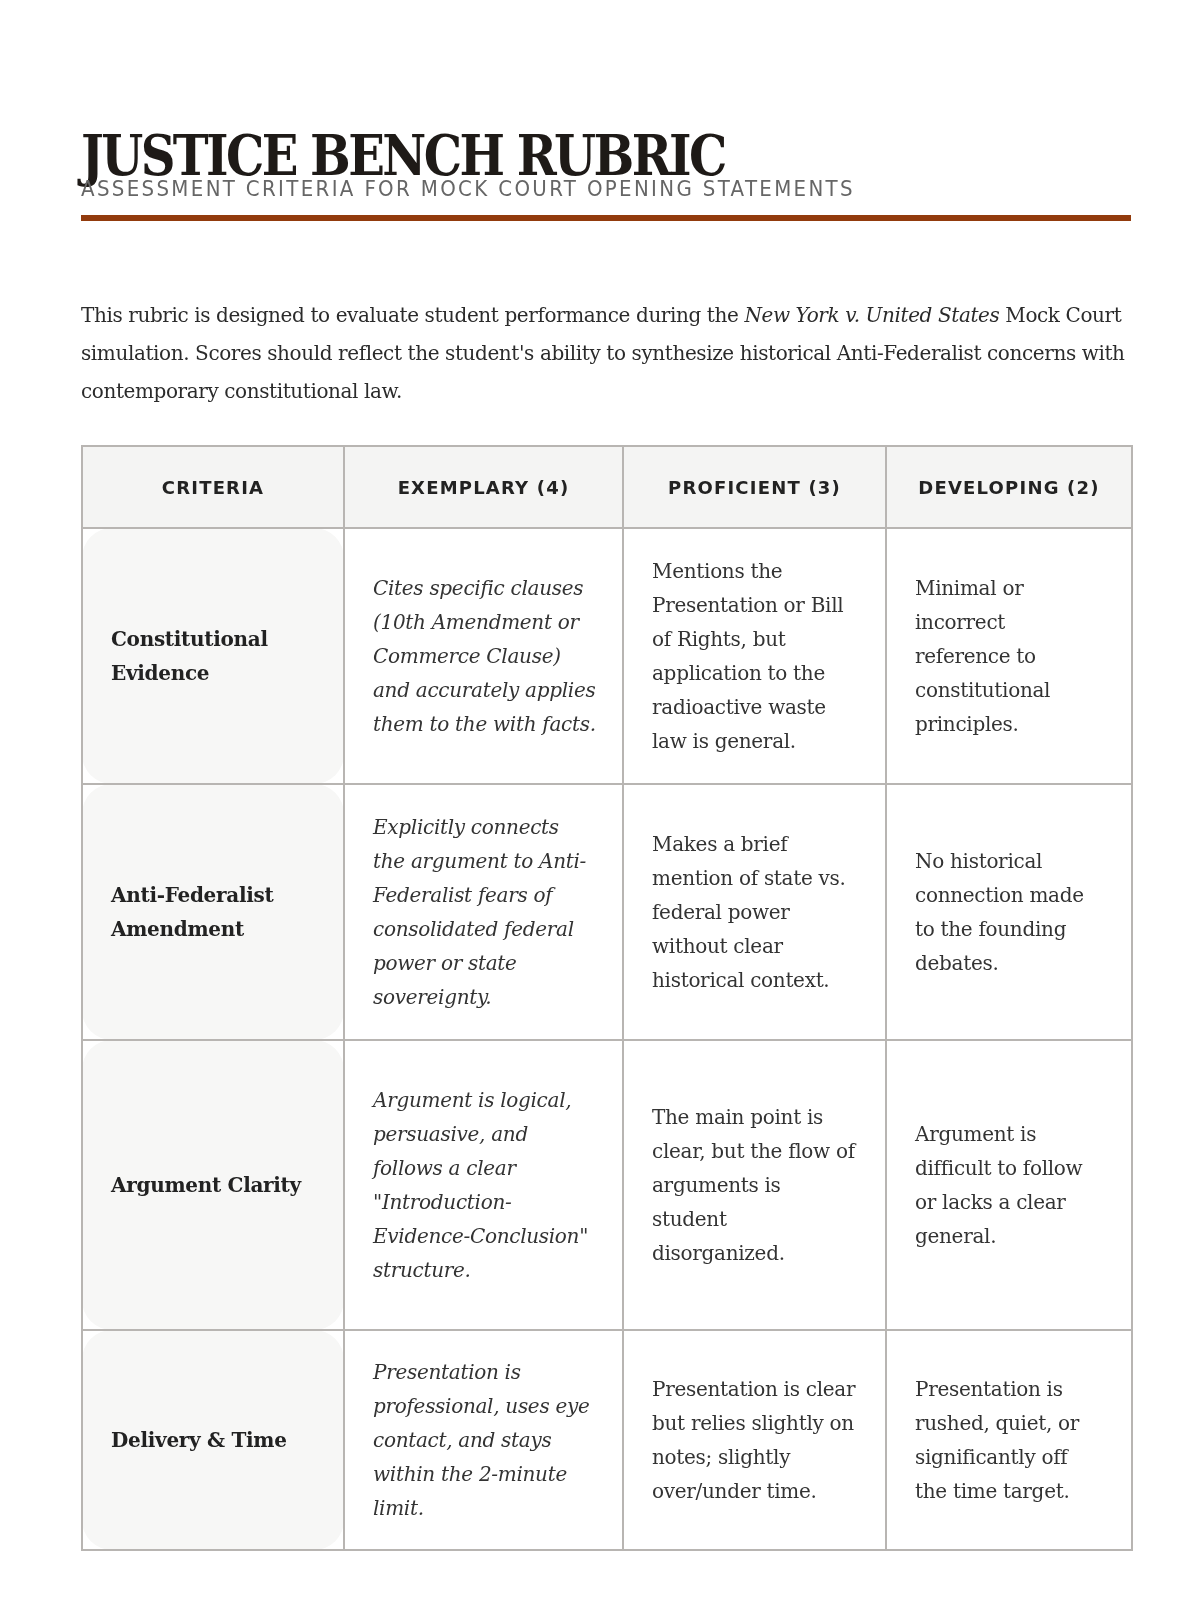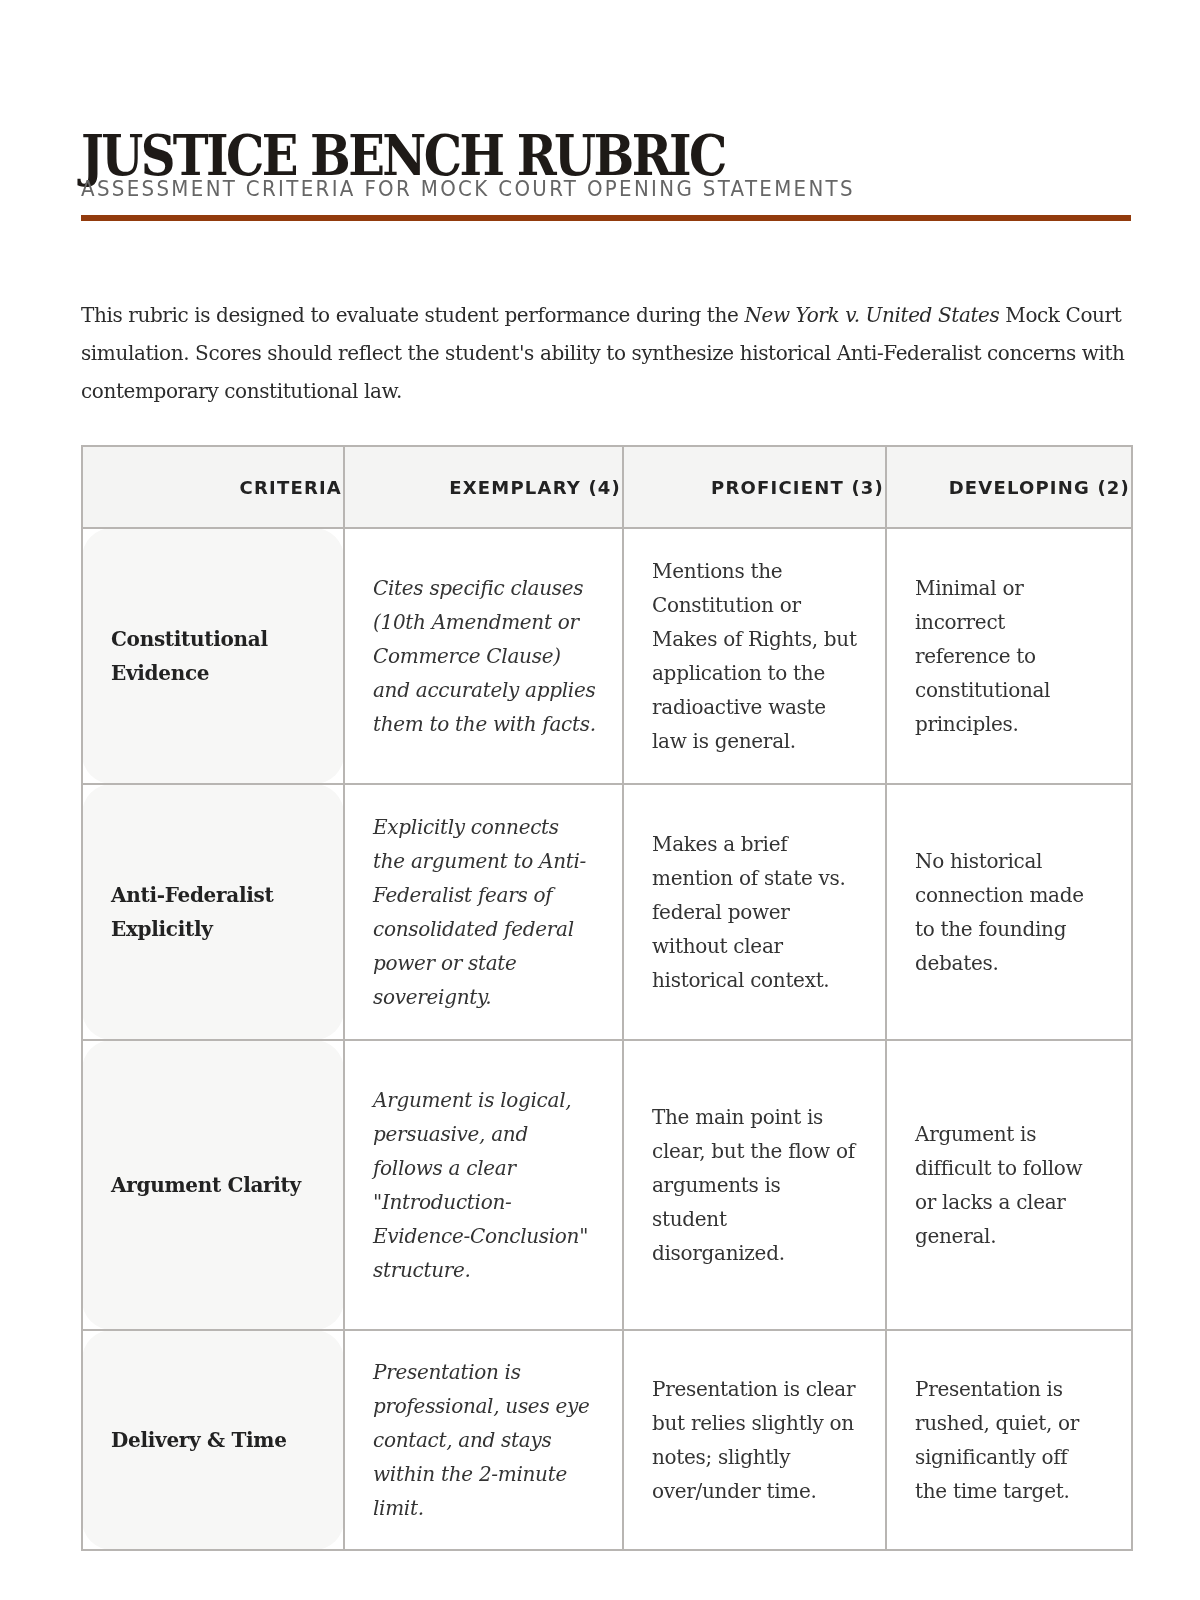--- a/index.html
+++ b/index.html
@@ -26,21 +26,21 @@
   }
   .intro em { font-style: italic; }
   table.rubric {
     position: absolute; top: 445px; left: 0; width: 1050px;
     border-collapse: collapse; table-layout: fixed;
   }
   .rubric th, .rubric td { border: 2px solid #b8b5b2; vertical-align: middle; }
   .rubric th {
     background: #f4f4f3; height: 78px;
     font-family: "DejaVu Sans", sans-serif; font-weight: bold; font-size: 18px;
-    letter-spacing: 1.2px; color: #222; text-align: right;
+    letter-spacing: 1.2px; color: #222; text-align: center;
   }
   .rubric td {
     font-family: "DejaVu Serif", serif; font-size: 20px; line-height: 34px;
     padding: 0 26px 0 28px; color: #333; letter-spacing: -0.3px;
   }
   .rubric td.crit { background: #f7f7f6; font-weight: bold; color: #222; border-radius: 30px; }
   .rubric td.ex { font-style: italic; }
   .rubric tr.r1 td { height: 254px; }
   .rubric tr.r2 td { height: 254px; }
   .rubric tr.r3 td { height: 288px; }
@@ -69,25 +69,25 @@
         <th>CRITERIA</th>
         <th>EXEMPLARY (4)</th>
         <th>PROFICIENT (3)</th>
         <th>DEVELOPING (2)</th>
       </tr>
     </thead>
     <tbody>
       <tr class="r1">
         <td class="crit">Constitutional Evidence</td>
         <td class="ex">Cites specific clauses (10th Amendment or Commerce Clause) and accurately applies them to the with facts.</td>
-        <td>Mentions the Constitution or Makes of Rights, but application to the radioactive waste law is general.</td>
+        <td>Mentions the Presentation or Bill of Rights, but application to the radioactive waste law is general.</td>
         <td>Minimal or incorrect reference to constitutional principles.</td>
       </tr>
       <tr class="r2">
-        <td class="crit">Anti-Federalist Explicitly</td>
+        <td class="crit">Anti-Federalist Amendment</td>
         <td class="ex">Explicitly connects the argument to Anti-Federalist fears of consolidated federal power or state sovereignty.</td>
         <td>Makes a brief mention of state vs. federal power without clear historical context.</td>
         <td>No historical connection made to the founding debates.</td>
       </tr>
       <tr class="r3">
         <td class="crit">Argument Clarity</td>
         <td class="ex">Argument is logical, persuasive, and follows a clear "Introduction-Evidence-Conclusion" structure.</td>
         <td>The main point is clear, but the flow of arguments is student disorganized.</td>
         <td>Argument is difficult to follow or lacks a clear general.</td>
       </tr>

